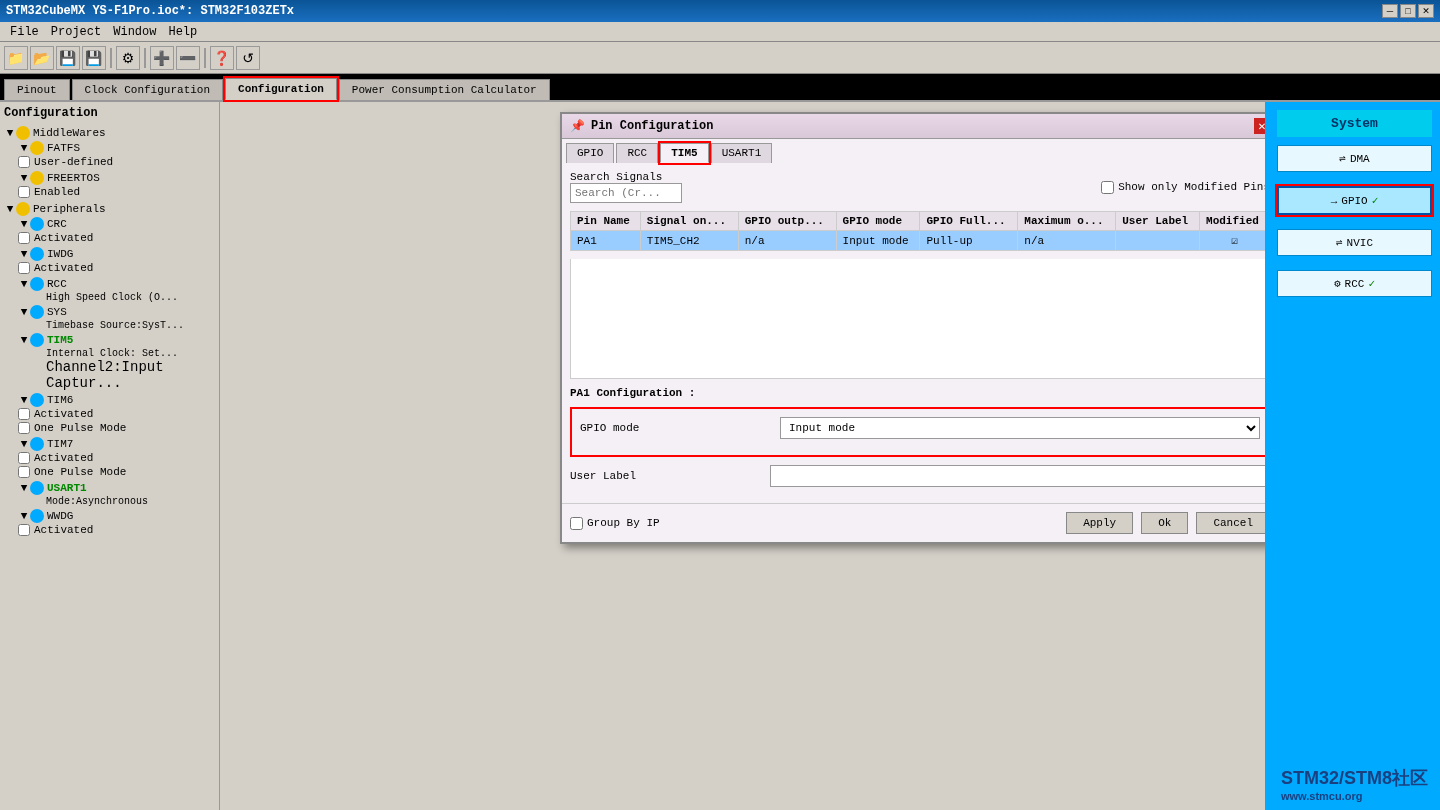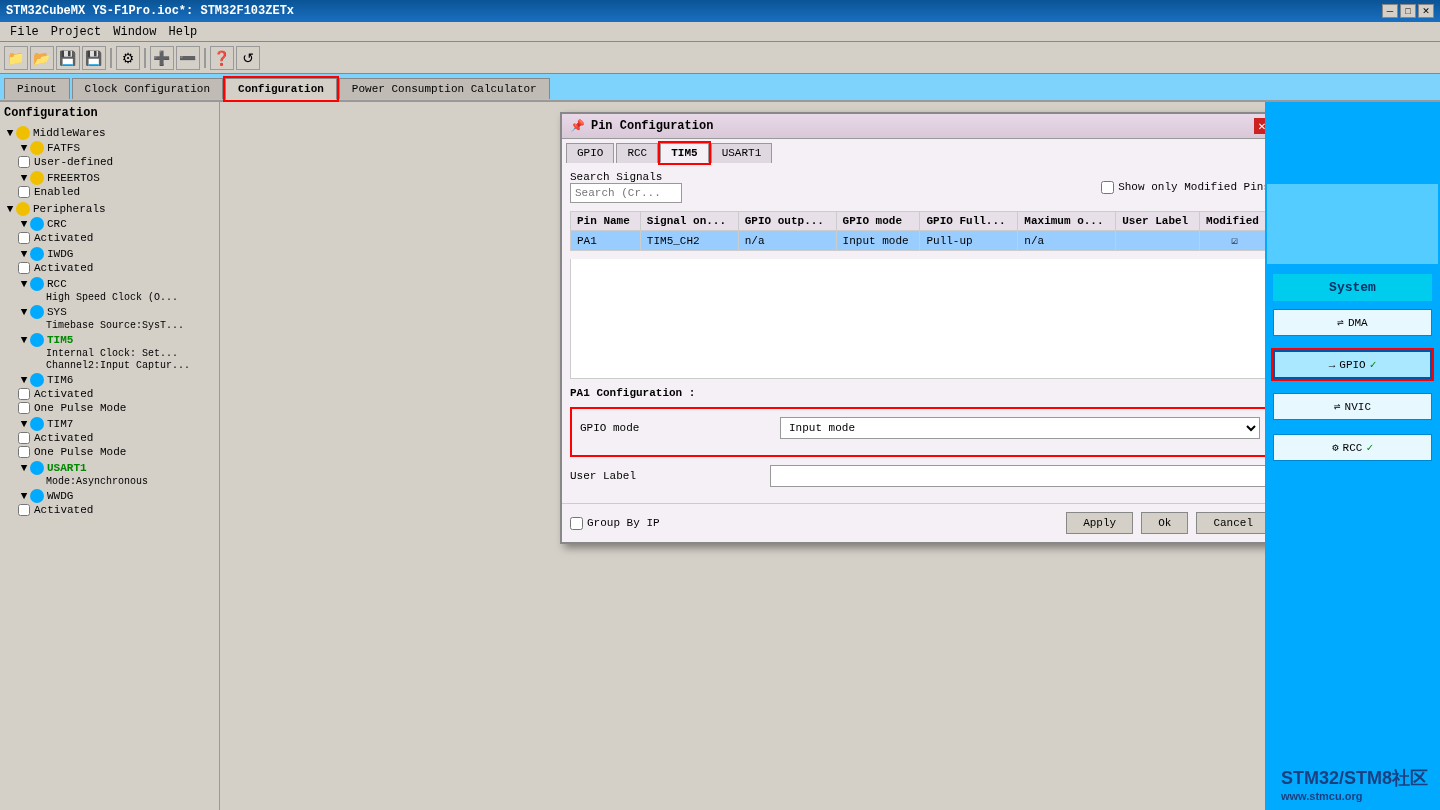--- a/index.html
+++ b/index.html
@@ -13,21 +13,21 @@
     
     .menu-bar { background: #d4d0c8; height: 20px; display: flex; align-items: center; padding: 0 4px; border-bottom: 1px solid #888; }
     .menu-item { padding: 2px 6px; font-size: 12px; cursor: pointer; }
     
     
     .toolbar { background: #d4d0c8; height: 32px; display: flex; align-items: center; padding: 2px 4px; border-bottom: 1px solid #888; gap: 2px; }
     .toolbar-btn { width: 24px; height: 24px; background: #d4d0c8; border: 1px solid #999; display: flex; align-items: center; justify-content: center; cursor: pointer; font-size: 14px; }
     .toolbar-sep { width: 2px; height: 20px; background: #999; margin: 0 2px; }
     
     
-    .tab-bar { background: #7dd3fc; display: flex; align-items: flex-start; padding: 4px 4px 0 4px; border-bottom: 2px solid #999; }
+    .tab-bar { background: #000000; display: flex; align-items: center; padding: 4px 4px 0 4px; border-bottom: 2px solid #999; }
     .tab { padding: 4px 12px; background: #c0bcb5; border: 1px solid #888; border-bottom: none; cursor: pointer; font-size: 11px; margin-right: 2px; }
     .tab.active { background: #d4d0c8; border-bottom: 1px solid #d4d0c8; font-weight: bold; outline: 2px solid red; }
     .tab.highlighted { outline: 2px solid red; }
     
     
     .main-area { display: flex; height: calc(810px - 22px - 20px - 32px - 28px); }
     
     
     .sidebar { width: 220px; background: #d4d0c8; border-right: 1px solid #999; overflow-y: auto; padding: 4px; font-size: 11px; }
     .sidebar-title { font-weight: bold; font-size: 12px; margin-bottom: 4px; color: #000; }
@@ -40,21 +40,21 @@
     .indent1 { padding-left: 14px; }
     .indent2 { padding-left: 28px; }
     .checkbox-item { display: flex; align-items: center; gap: 4px; padding: 1px 0; }
     .checkbox-item input { width: 12px; height: 12px; }
     .green-text { color: #008800; font-weight: bold; }
     
     
     .right-panel { flex: 1; background: #d4d0c8; position: relative; overflow: hidden; }
     
     
-    .system-panel { position: absolute; right: 0; top: 0; width: 175px; height: 100%; background: #00aaff; display: flex; flex-direction: column; }
+    .system-panel { position: absolute; right: 0; top: 0; width: 175px; height: 100%; background: #00aaff; display: flex; flex-direction: row; }
     .sys-btn { background: #e8f8ff; border: 1px solid #0088cc; padding: 6px 8px; text-align: center; cursor: pointer; font-size: 11px; font-family: 'Courier New', monospace; display: flex; align-items: center; justify-content: center; gap: 4px; }
     .sys-btn.active { background: #b8e8ff; border: 2px solid #0055aa; outline: 2px solid red; }
     
     
     .dialog-overlay { position: absolute; left: 340px; top: 10px; width: 720px; background: #f5f0f5; border: 2px solid #888; box-shadow: 4px 4px 8px rgba(0,0,0,0.4); }
     .dialog-title { background: linear-gradient(to bottom, #e8d8e8, #d8c8d8); padding: 4px 8px; display: flex; align-items: center; justify-content: space-between; border-bottom: 1px solid #999; }
     .dialog-title-text { font-size: 12px; font-weight: bold; display: flex; align-items: center; gap: 6px; }
     .dialog-title-icon { color: #888; }
     .dialog-close { width: 16px; height: 16px; background: #cc2222; color: white; border: none; cursor: pointer; font-size: 10px; display: flex; align-items: center; justify-content: center; }
     
@@ -237,21 +237,21 @@
         <div class="indent1 tree-item">
           <div class="label">
             <span class="tree-expand">▼</span>
             <span class="tree-icon blue"></span>
             <span class="green-text">TIM5</span>
           </div>
           <div class="indent2">
             <span style="font-size:10px;">Internal Clock: Set...</span>
           </div>
           <div class="indent2">
-            <span style="font-size:10px;">Channel2:Input Captur...</span>
+            <span style="font-size:14px;">Channel2:Input Captur...</span>
           </div>
         </div>
 
         <div class="indent1 tree-item">
           <div class="label">
             <span class="tree-expand">▼</span>
             <span class="tree-icon blue"></span>
             <span>TIM6</span>
           </div>
           <div class="indent2 checkbox-item">

